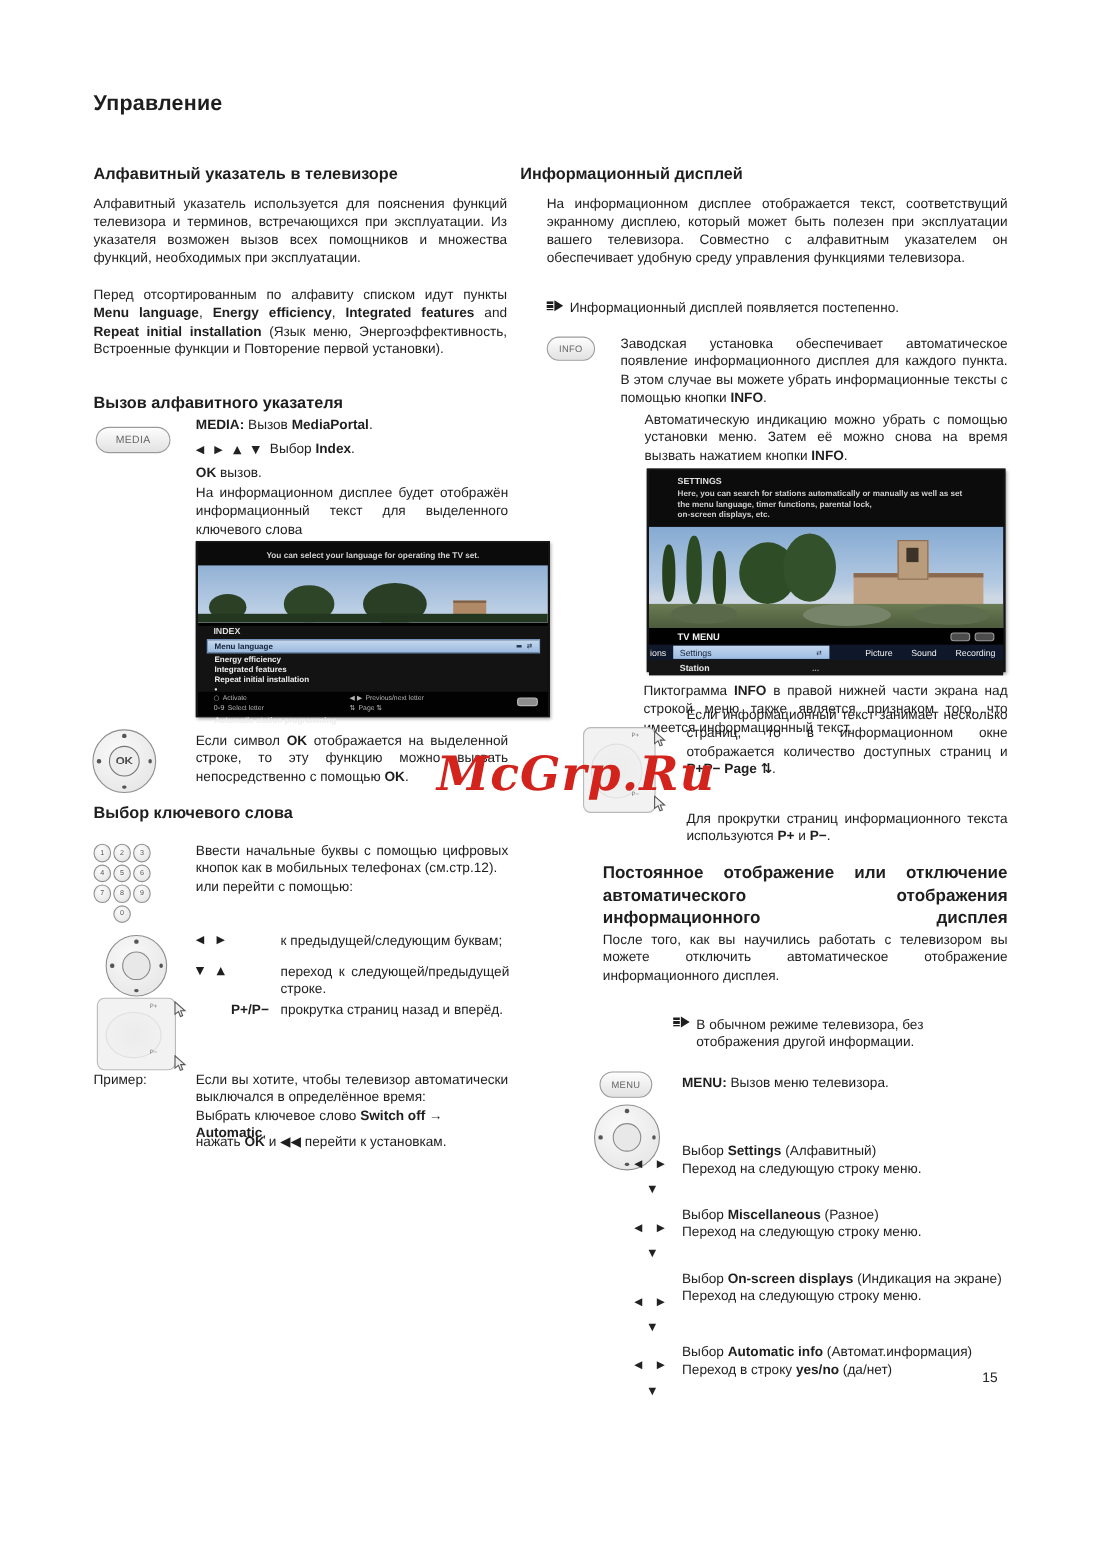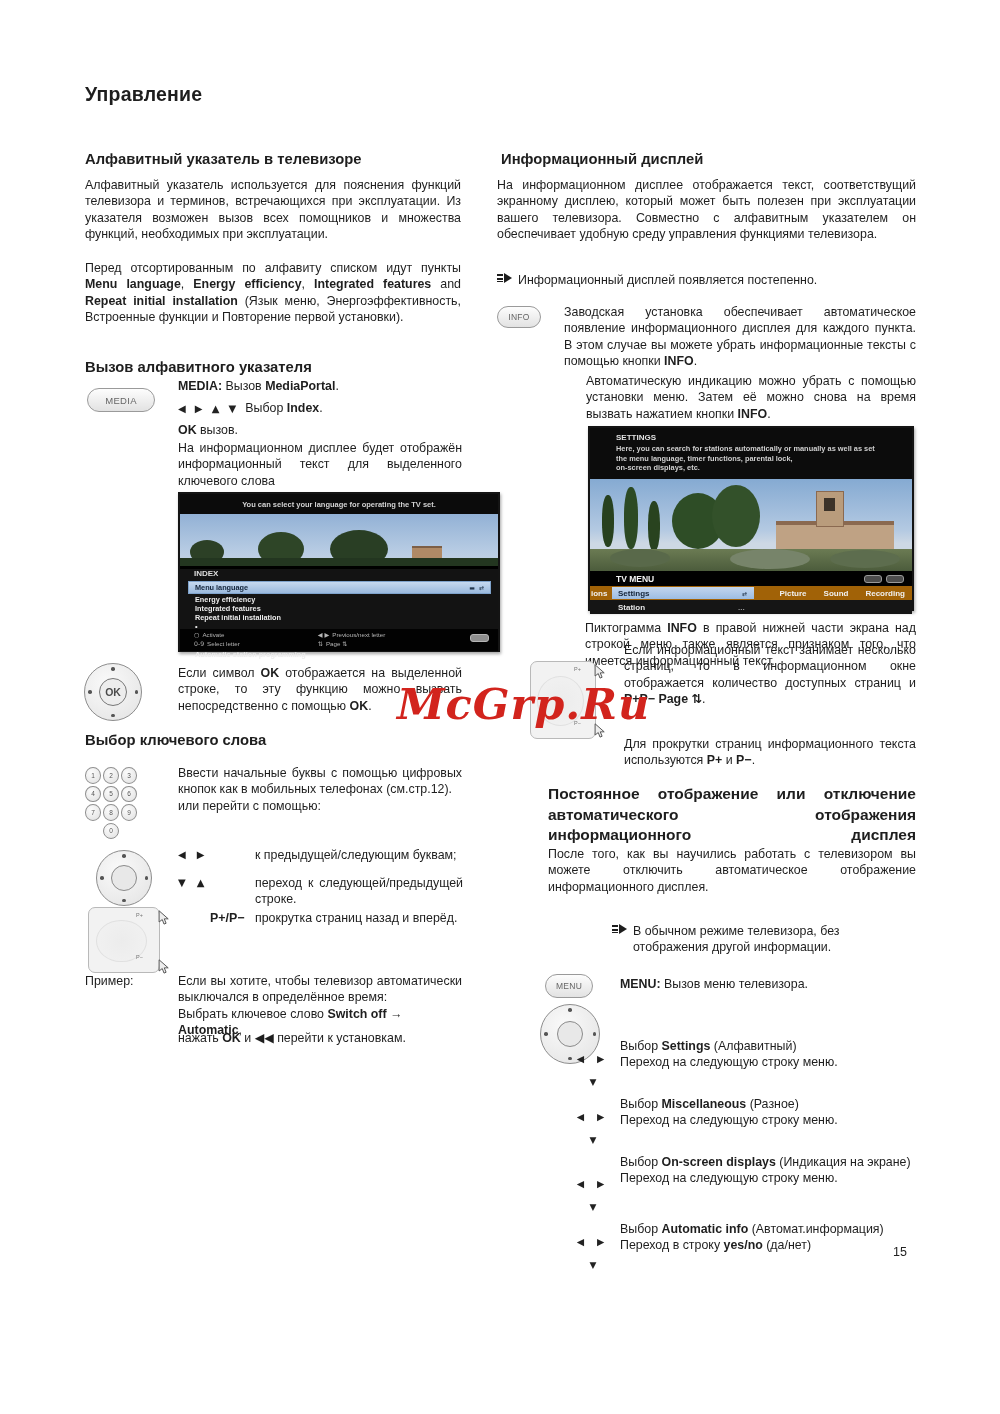--- a/index.html
+++ b/index.html
@@ -71,22 +71,22 @@
   .fcol{margin-left:14px;line-height:8.5px;}
   .fcol .ic{font-family:"DejaVu Sans",sans-serif;margin-right:3px;}
   .fbadge{position:absolute;right:9px;top:5px;width:17px;height:6px;border-radius:3px;
           background:#8e8e8e;border:1px solid #b5b5b5;}
   .top2{height:46px;background:#0c0c0c;padding:5px 8px 0 26px;}
   .s-title{color:#e2e2e2;font-size:8px;font-weight:bold;margin-bottom:2px;}
   .s-desc{color:#cfcfcf;font-size:7.4px;line-height:9.6px;font-weight:bold;}
   .tvmenurow{height:15px;background:#010101;color:#f2f2f2;font-size:8.5px;font-weight:bold;
              display:flex;align-items:center;position:relative;}
   .tbadge{position:absolute;top:4px;width:16px;height:6px;border-radius:3px;border:1px solid #9a9a9a;background:#4c4c4c;}
-  .srow{height:14px;background:#a16207;display:flex;align-items:center;
-        font-size:8px;font-weight:bold;color:#f0f0f0;position:relative;}
+  .srow{height:14px;background:#0f172a;display:flex;align-items:center;
+        font-size:8px;font-weight:normal;color:#f0f0f0;position:relative;}
   .ssel{position:absolute;left:22px;top:1px;width:130px;height:12px;
         background:linear-gradient(180deg,#c3d6ee,#9dbde2);color:#142438;
         display:flex;align-items:center;justify-content:space-between;padding:0 6px;}
   .sright{position:absolute;right:7px;display:flex;gap:17px;}
   .subrow{height:14px;background:#151515;color:#e6e6e6;font-size:8px;font-weight:bold;
           display:flex;align-items:center;position:relative;}
   
   .step{display:flex;margin-bottom:9px;}
   .step-arrows{width:54px;flex:none;display:flex;flex-direction:column;align-items:center;}
   .step-arrows .lr{font-size:9.5px;letter-spacing:5px;color:#222;margin-top:15px;font-family:"DejaVu Sans",sans-serif;}
@@ -209,21 +209,21 @@
   <svg class="cursor" style="right:-12px;bottom:-4px;" viewBox="0 0 20 24" width="14" height="17">
       <path d="M3 1 L3 17 L7.5 13.5 L10 20 L13 18.8 L10.4 12.5 L16 12.5 Z" fill="#eeeeee" stroke="#555" stroke-width="1.4"></path>
     </svg>
 </div>
 
 <div class="abs pl" style="left:85px;top:973px;">Пример:</div>
 <div class="abs p" style="left:178px;top:973px;width:284px;">Если вы хотите, чтобы телевизор автоматически выключался в определённое время:</div>
 <div class="abs pl" style="left:178px;top:1006px;width:290px;"><span>Выбрать ключевое слово </span><span class="b">Switch off</span><span> → </span><span class="b">Automatic</span><span>,</span></div>
 <div class="abs pl" style="left:178px;top:1030px;width:290px;"><span>нажать </span><span class="b">OK</span><span> и </span><span class="b">◀◀</span><span> перейти к установкам.</span></div>
 
-<div class="abs h1" style="left:501px;top:151px;">Информационный дисплей</div>
+<div class="abs h1" style="left:473px;top:151px;">Информационный дисплей</div>
 <div class="abs p" style="left:497px;top:177px;width:419px;">На информационном дисплее отображается текст, соответствущий экранному дисплею, который может быть полезен при эксплуатации вашего телевизора. Совместно с алфавитным указателем он обеспечивает удобную среду управления функциями телевизора.</div>
 
 <div class="abs note" style="left:497px;top:272px;width:419px;">
   <span class="narrow"></span>
   <span>Информационный дисплей появляется постепенно.</span>
 </div>
 
 <div class="abs pill" style="left:497px;top:306px;width:42px;height:20px;font-size:8.5px;">
   <span>INFO</span>
 </div>

